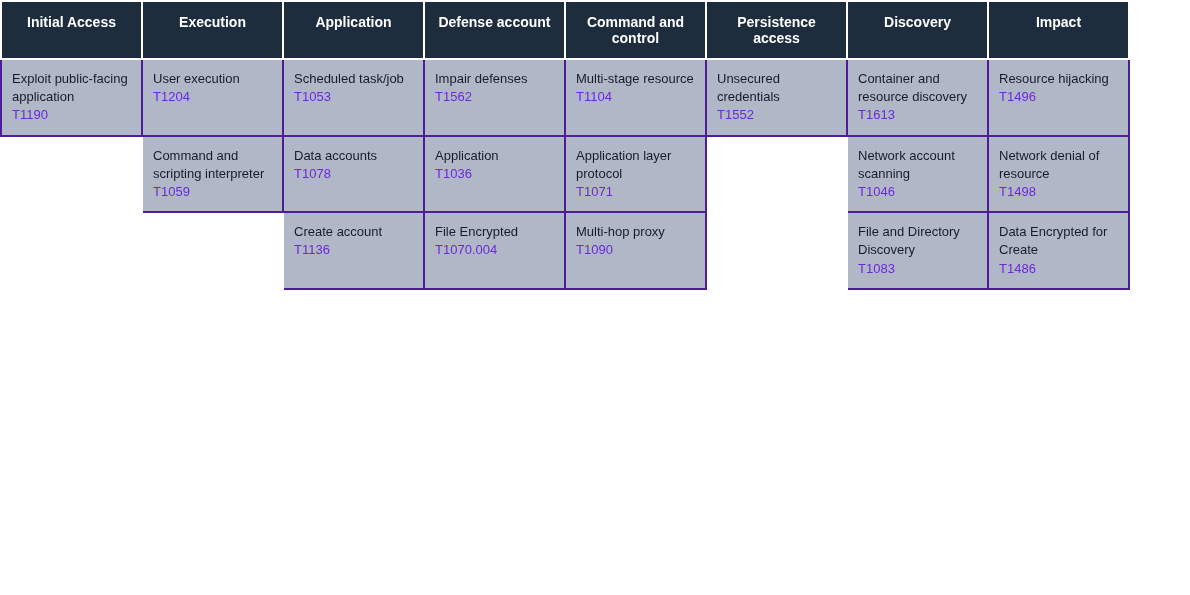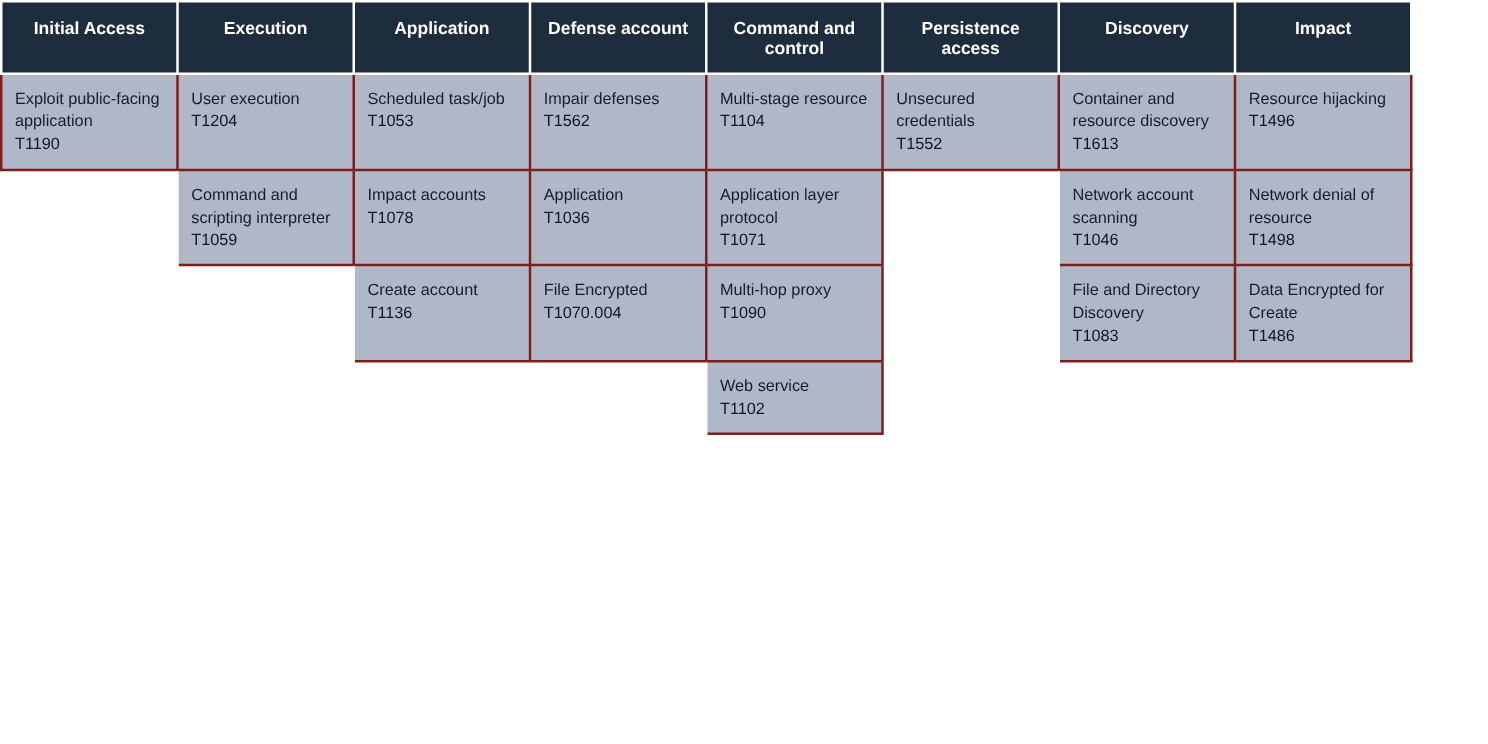--- a/index.html
+++ b/index.html
@@ -22,33 +22,33 @@
       font-size: 14px;
       padding: 12px 10px;
       vertical-align: top;
       border: 2px solid #fff;
     }
     .matrix-table td {
       background-color: #b0b8c8;
       color: #1a1a2e;
       padding: 10px 10px;
       vertical-align: top;
-      border: 2px solid #7f1d1d;
+      border: 2px solid #4c1d95;
       font-size: 13px;
       line-height: 1.4;
     }
     .matrix-table td.empty {
       background-color: transparent;
       border: 2px solid #fff;
     }
     .cell-name {
       font-weight: normal;
     }
     .cell-id {
-      color: #0f172a;
+      color: #6d28d9;
     }
   </style>
 </head>
 <body>
 
 <table class="matrix-table">
   <thead>
     <tr id="header-row">
         <th>Initial Access</th>
         <th>Execution</th>
@@ -67,41 +67,31 @@
         <td><span class="cell-name">Scheduled task/job</span><br><span class="cell-id">T1053</span></td>
         <td><span class="cell-name">Impair defenses</span><br><span class="cell-id">T1562</span></td>
         <td><span class="cell-name">Multi-stage resource</span><br><span class="cell-id">T1104</span></td>
         <td><span class="cell-name">Unsecured credentials</span><br><span class="cell-id">T1552</span></td>
         <td><span class="cell-name">Container and resource discovery</span><br><span class="cell-id">T1613</span></td>
         <td><span class="cell-name">Resource hijacking</span><br><span class="cell-id">T1496</span></td>
       </tr>
       <tr>
         <td class="empty"></td>
         <td><span class="cell-name">Command and scripting interpreter</span><br><span class="cell-id">T1059</span></td>
-        <td><span class="cell-name">Impact accounts</span><br><span class="cell-id">T1078</span></td>
+        <td><span class="cell-name">Data accounts</span><br><span class="cell-id">T1078</span></td>
         <td><span class="cell-name">Application</span><br><span class="cell-id">T1036</span></td>
         <td><span class="cell-name">Application layer protocol</span><br><span class="cell-id">T1071</span></td>
         <td class="empty"></td>
         <td><span class="cell-name">Network account scanning</span><br><span class="cell-id">T1046</span></td>
         <td><span class="cell-name">Network denial of resource</span><br><span class="cell-id">T1498</span></td>
       </tr>
       <tr>
         <td class="empty"></td>
         <td class="empty"></td>
         <td><span class="cell-name">Create account</span><br><span class="cell-id">T1136</span></td>
         <td><span class="cell-name">File Encrypted</span><br><span class="cell-id">T1070.004</span></td>
         <td><span class="cell-name">Multi-hop proxy</span><br><span class="cell-id">T1090</span></td>
         <td class="empty"></td>
         <td><span class="cell-name">File and Directory Discovery</span><br><span class="cell-id">T1083</span></td>
         <td><span class="cell-name">Data Encrypted for Create</span><br><span class="cell-id">T1486</span></td>
       </tr>
-      <tr>
-        <td class="empty"></td>
-        <td class="empty"></td>
-        <td class="empty"></td>
-        <td class="empty"></td>
-        <td><span class="cell-name">Web service</span><br><span class="cell-id">T1102</span></td>
-        <td class="empty"></td>
-        <td class="empty"></td>
-        <td class="empty"></td>
-      </tr>
     </tbody>
 </table>
 
 </body></html>

